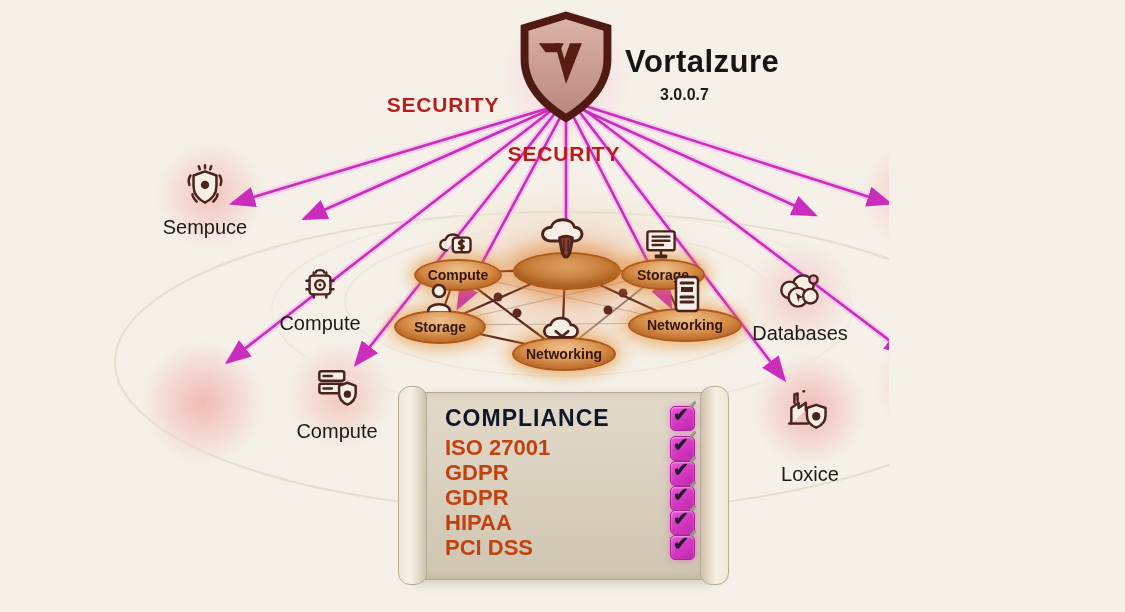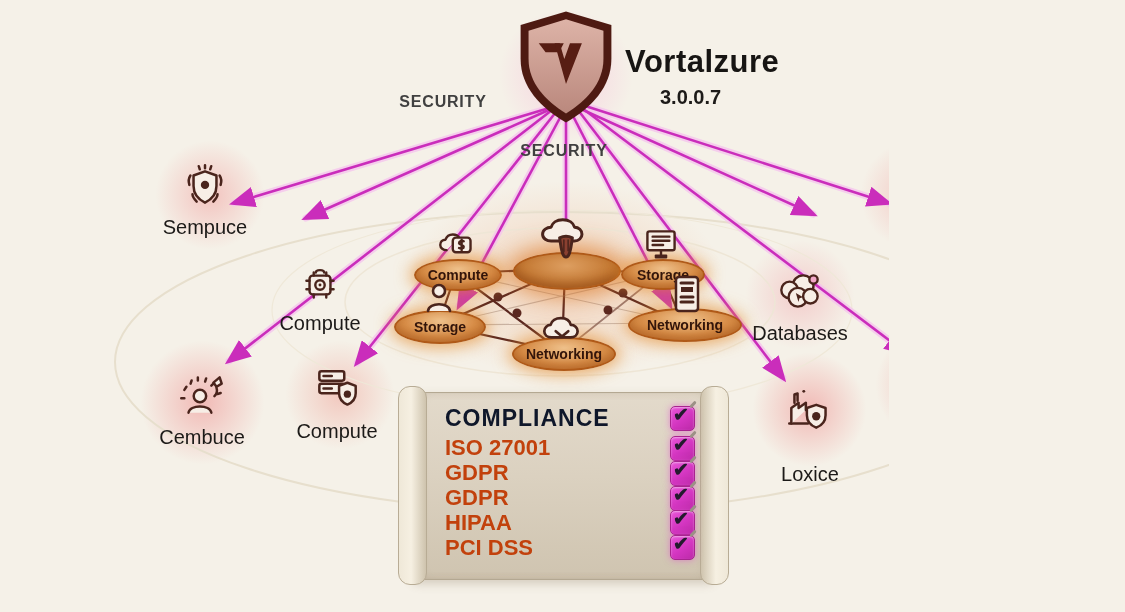--- a/index.html
+++ b/index.html
@@ -4,22 +4,22 @@
 <style>
   html,body{margin:0;padding:0;background:#f5f1e8;}
   #stage{position:relative;width:889px;height:612px;background:#f5f1e8;overflow:hidden;
          font-family:"Liberation Sans", sans-serif;}
   svg{display:block;}
   .abs{position:absolute;}
   
   .glow{position:absolute;border-radius:50%;pointer-events:none;}
   
   .app-title{left:625px;top:44px;font-size:31px;font-weight:700;color:#171513;letter-spacing:.5px;}
-  .app-version{left:660px;top:86px;font-size:20px;font-weight:700;color:#1d1b19;}
-  .security-label{font-size:16px;font-weight:600;color:#404040;letter-spacing:.8px;transform:translateX(-50%);}
+  .app-version{left:660px;top:86px;font-size:16px;font-weight:700;color:#1d1b19;}
+  .security-label{font-size:21px;font-weight:600;color:#b91c1c;letter-spacing:.8px;transform:translateX(-50%);}
   
   .sat{position:absolute;width:96px;display:flex;flex-direction:column;align-items:center;gap:4px;}
   .sat .icon{position:relative;z-index:2;}
   .sat-label{position:relative;z-index:2;font-size:20px;color:#1c1a18;font-weight:500;white-space:nowrap;}
   
   .mnode{position:absolute;border-radius:50%;border:2px solid #b05a18;
          background:radial-gradient(ellipse at 50% 30%, #eec08a 0%, #d98f49 55%, #c3742f 100%);
          box-shadow:0 0 16px 4px rgba(227,138,43,.65), inset 0 -4px 8px rgba(140,60,10,.35);
          display:flex;align-items:center;justify-content:center;z-index:2;}
   .mnode span{font-size:14px;font-weight:700;color:#33150a;white-space:nowrap;}
@@ -165,32 +165,20 @@
         <rect x="12" y="13" width="20" height="18" rx="3" fill="#f7eee6"></rect>
         <path d="M18 10c0-3 8-3 8 0"></path>
         <circle cx="22" cy="22" r="4.5"></circle>
           <circle cx="22" cy="22" r="1.4" fill="#4a241c" stroke="none"></circle>
         <path d="M16 13v-3M28 13v-3M12 18h-3M12 26h-3M32 18h3M32 26h3M16 31v3M28 31v3"></path>
       </svg>
     </div>
     <div class="sat-label">Compute</div>
   </div>
 
-  <div class="sat" style="left:154px;top:366px;">
-    <div class="icon">
-      <svg width="56" height="56" viewBox="0 0 54 54" fill="none" stroke="#4a241c" stroke-width="2.4" stroke-linecap="round" stroke-linejoin="round">
-        <circle cx="25" cy="29" r="6" fill="#f7eee6"></circle>
-        <path d="M14 45c1-8 21-8 22 0" fill="#f7eee6"></path>
-        <path d="M10 23l2-3M16 17l1-3M23 14v-3M30 15l1-3M36 19l2-2M10 31h-3M42 27l3-1"></path>
-        <path d="M38 16l6-5 2 6-5 3z" fill="#f7eee6"></path>
-        <path d="M41 21c1 3 0 6-2 8"></path>
-      </svg>
-    </div>
-    <div class="sat-label">Cembuce</div>
-  </div>
 
   <div class="sat" style="left:289px;top:362px;">
     <div class="icon">
       <svg width="54" height="54" viewBox="0 0 52 52" fill="none" stroke="#4a241c" stroke-width="2.4" stroke-linecap="round" stroke-linejoin="round">
         <rect x="9" y="9" width="24" height="9" rx="2" fill="#f7eee6"></rect>
         <rect x="9" y="21" width="24" height="9" rx="2" fill="#f7eee6"></rect>
         <path d="M13 13.5h8M13 25.5h8"></path>
         <path d="M36 20l8 3v7c0 6-3.5 9-8 11-4.5-2-8-5-8-11v-7z" fill="#f7eee6"></path>
         <circle cx="36" cy="31" r="3.5" fill="#4a241c" stroke="none"></circle>
       </svg>

